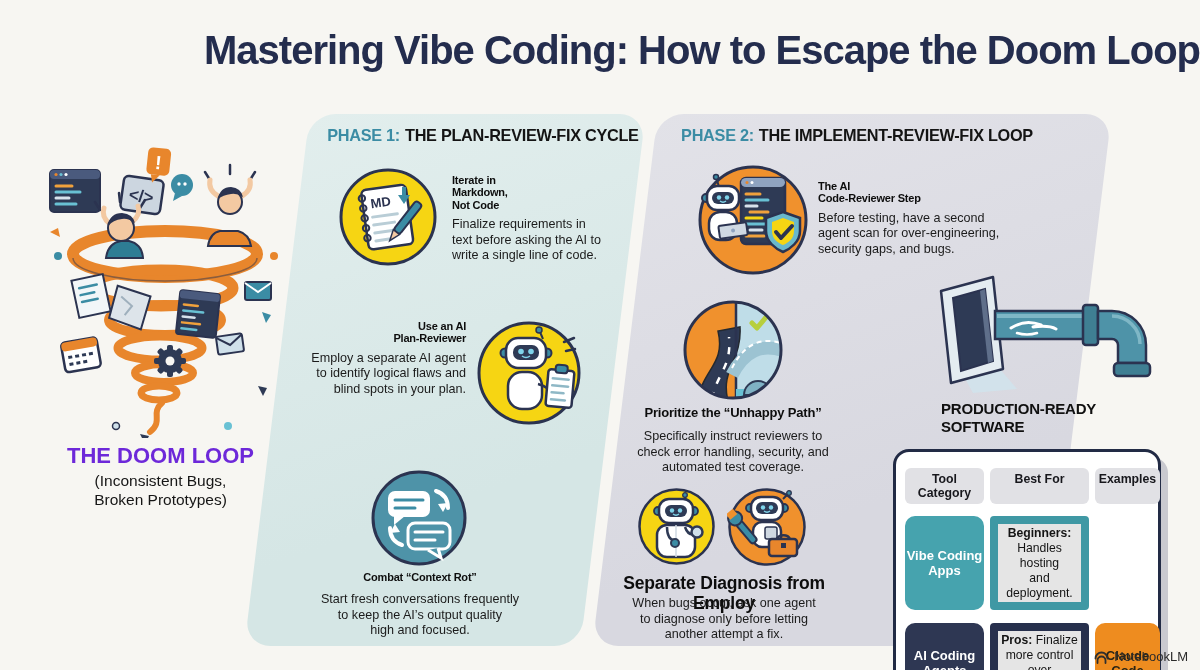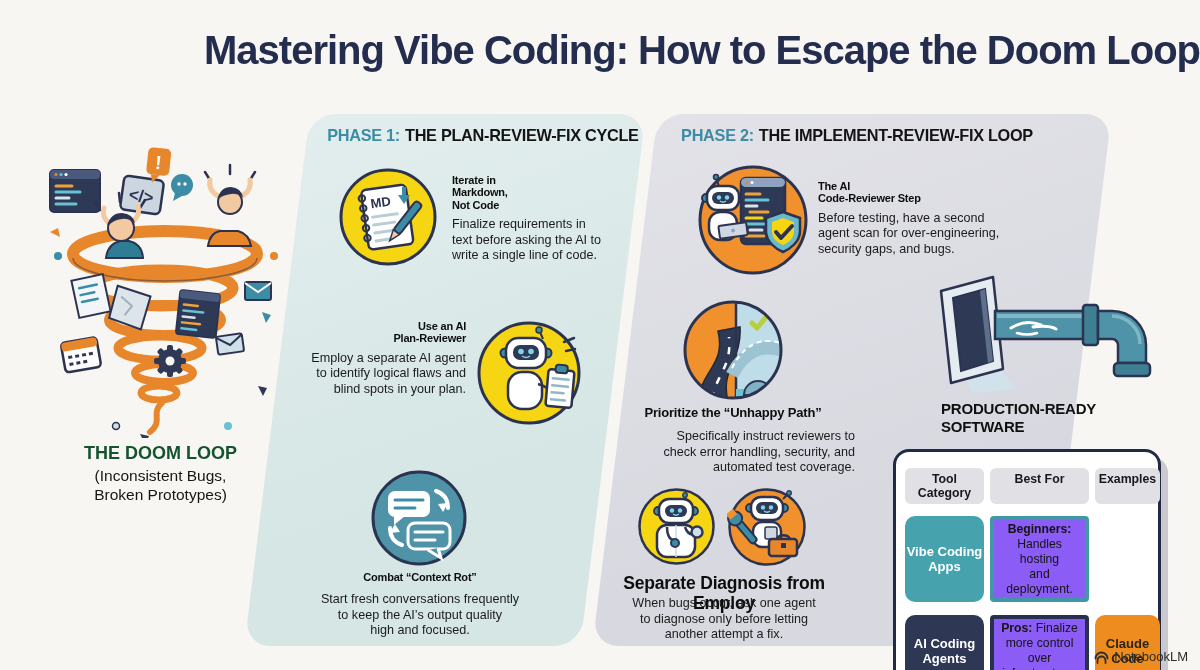--- a/index.html
+++ b/index.html
@@ -10,33 +10,33 @@
   .main-title{left:0;right:0;top:28px;text-align:right;font-size:40px;font-weight:800;
     color:#242d4e;letter-spacing:-1px;}
   .panel{top:114px;height:532px;border-radius:26px;transform:skewX(-7deg);}
   .panel1{left:277px;width:336px;background:linear-gradient(160deg,#e2eeed 0%,#d5e6e5 70%);}
   .panel2{left:625px;width:454px;background:linear-gradient(160deg,#e2e2e8 0%,#d8d8e0 70%);}
   .phase-head{font-size:16.3px;font-weight:700;letter-spacing:-0.3px;text-align:center;color:#141414;}
   .phase-label{color:#3b8ca4;margin-right:5px;}
   .item-title{font-weight:800;font-size:11px;line-height:1.13;color:#0d0d0d;letter-spacing:-0.2px;}
   .item-desc{font-weight:400;font-size:12.6px;line-height:1.24;color:#1b1b1b;margin-top:6px;}
   .ta-r{text-align:right;} .ta-c{text-align:center;}
-  .doom-title{font-size:18px;font-weight:800;color:#14532d;}
+  .doom-title{font-size:22px;font-weight:800;color:#6d28d9;}
   .doom-sub{font-size:15.5px;color:#161616;line-height:1.25;margin-top:2px;}
   .prod-label{font-size:15px;font-weight:800;color:#101010;line-height:1.2;letter-spacing:-0.2px;}
   .table-card{left:893px;top:449px;width:268px;background:#fff;border:3px solid #222b45;border-radius:16px;
     box-shadow:7px 8px 0 #c9c9cf;padding:9px 9px 10px;box-sizing:border-box;}
   .table-title{font-size:14.6px;font-weight:800;color:#0f0f0f;text-align:center;letter-spacing:-0.3px;}
   .tgrid{display:grid;grid-template-columns:79px 99px 65px;gap:6px;margin-top:7px;}
   .th{background:#e1e1e5;border-radius:6px;font-size:12.3px;font-weight:700;text-align:center;
     padding:4px 0;color:#17171c;}
   .cell{border-radius:10px;display:flex;align-items:center;justify-content:center;text-align:center;
     min-height:56px;box-sizing:border-box;margin-top:6px;}
   .cat{color:#fff;font-weight:700;font-size:13px;line-height:1.2;}
-  .mid{background:#8b5cf6;border:4px solid #f97316;border-radius:4px;font-size:12.2px;line-height:1.22;
+  .mid{background:#e5e5e5;border:8px solid #f97316;border-radius:4px;font-size:12.2px;line-height:1.22;
     color:#141414;padding:2px;}
   .ex{font-weight:700;font-size:13px;color:#2a2415;line-height:1.2;}
   .watermark{right:12px;bottom:6px;display:flex;align-items:center;gap:5px;font-size:13px;
     font-weight:500;color:#2b2b2b;}
 </style>
 </head>
 <body>
 
 <div id="canvas">
 
@@ -345,21 +345,21 @@
         <path d="M70,24 l5,5 10,-12" stroke="#b7cf3e" stroke-width="5" fill="none" stroke-linecap="round" stroke-linejoin="round"></path>
       </g>
       <circle cx="51" cy="51" r="48" fill="none" stroke="#2b3350" stroke-width="3"></circle>
     </svg>
   </div>
 
   <div class="abs ta-c" style="left:603px;top:406px;width:260px;">
     <div class="item-title pre" style="font-size:13px;">Prioritize the “Unhappy Path”</div>
   </div>
   <div class="abs ta-c" style="left:611px;top:429px;width:244px;">
-    <div class="item-desc pre" style="margin-top:0;text-align:right;">Specifically instruct reviewers to
+    <div class="item-desc pre" style="margin-top:0;">Specifically instruct reviewers to
 check error handling, security, and
 automated test coverage.</div>
   </div>
 
   <div class="abs" style="left:637px;top:487px;">
     <svg width="79" height="79" viewBox="0 0 79 79">
       <circle cx="39.5" cy="39.5" r="37" fill="#f6d513" stroke="#2b3350" stroke-width="2.5"></circle>
       <line x1="48" y1="10" x2="50" y2="15" stroke="#2b3350" stroke-width="2"></line>
       <circle cx="48" cy="8" r="2.3" fill="#3b8ca4" stroke="#2b3350" stroke-width="1.3"></circle>
       <circle cx="21" cy="24" r="4" fill="#3b8ca4" stroke="#2b3350" stroke-width="1.8"></circle>

